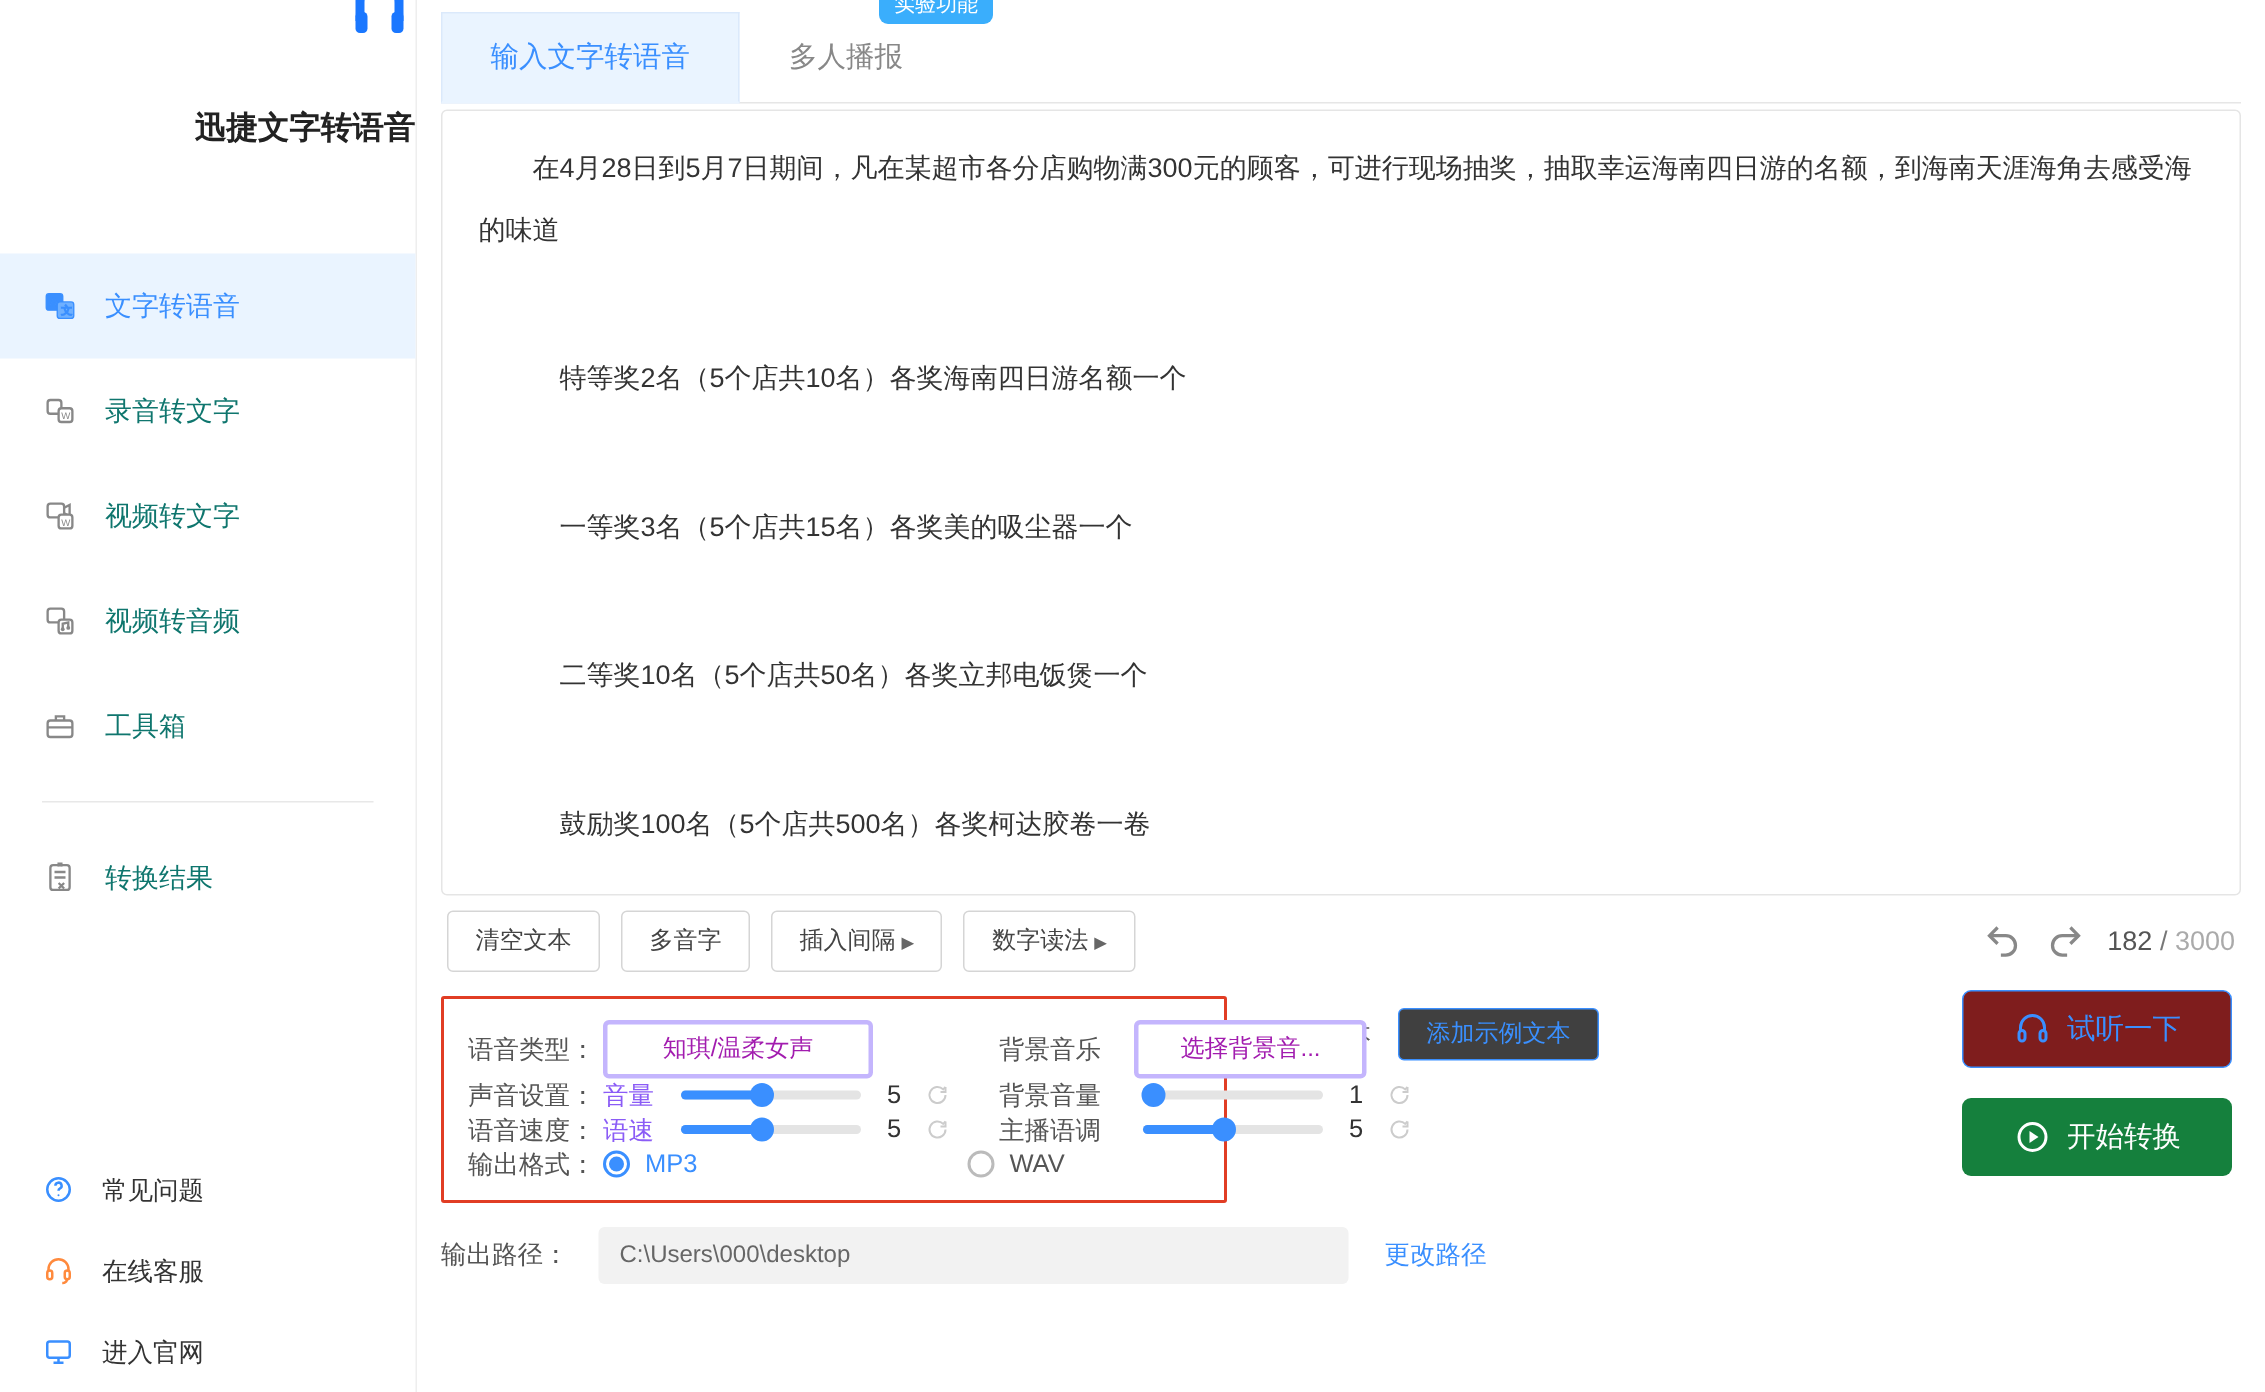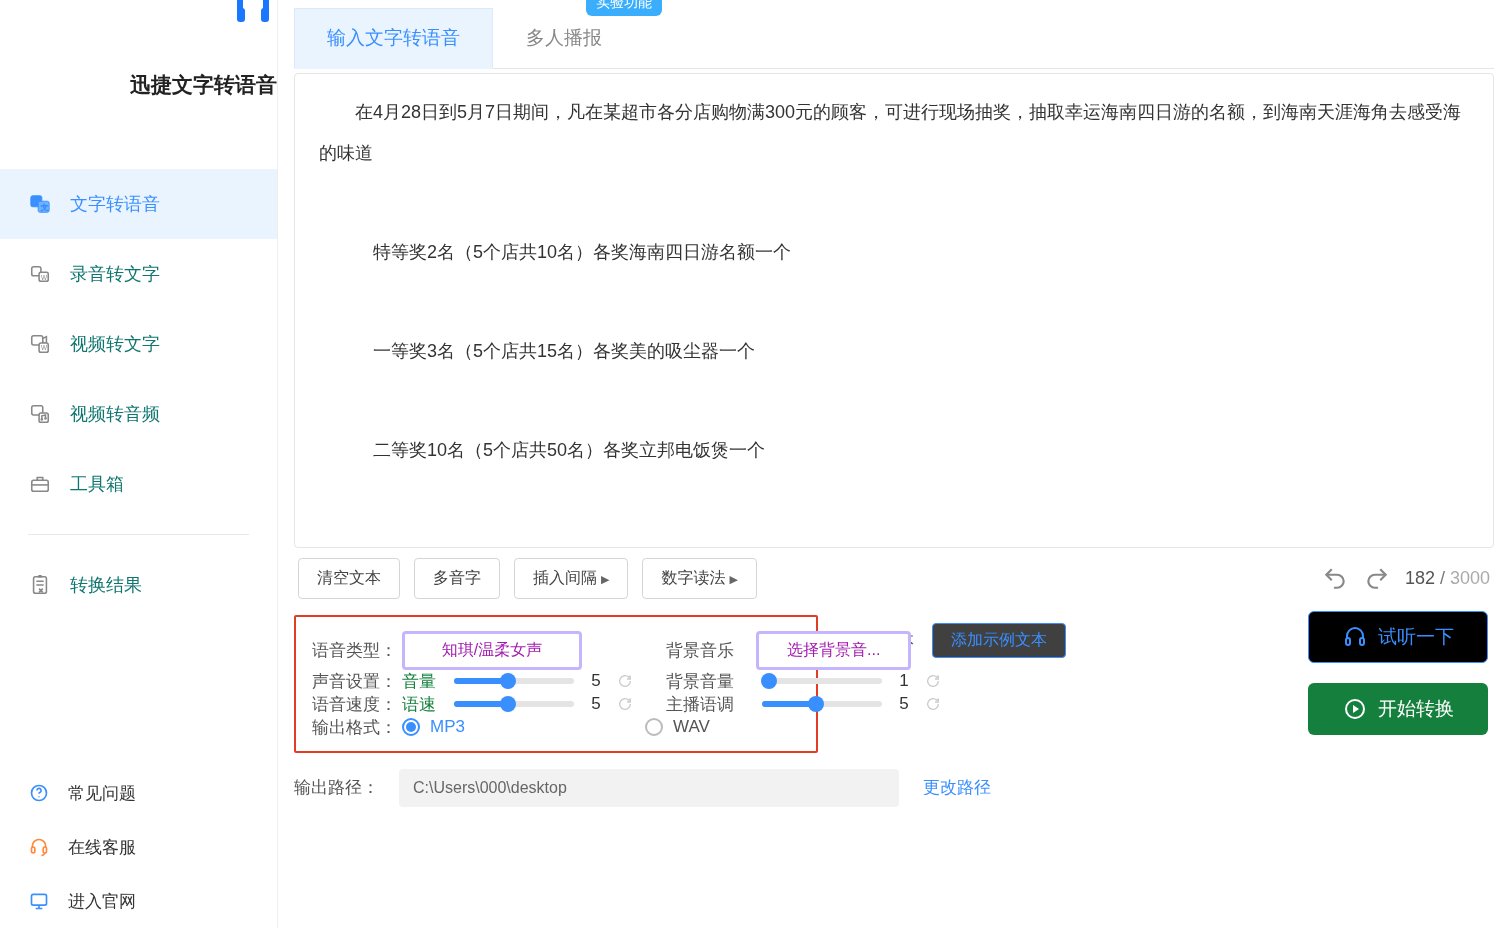--- a/index.html
+++ b/index.html
@@ -261,21 +261,21 @@
       padding: 6px 28px;
       border-radius: 4px;
       cursor: pointer;
       font-size: 16px;
       min-width: 180px;
       text-align: center;
     }
     .sub-label {
       display:inline-block;
       width: 46px;
-      color:#15803d;
+      color:#8b5cf6;
     }
     .slider-wrap {
       display:flex;
       align-items:center;
     }
     .slider {
       position: relative;
       width: 120px;
       height: 6px;
       background: #e4e4e4;
@@ -378,21 +378,21 @@
       display:flex;
       align-items:center;
       justify-content:center;
       font-size:19px;
       cursor:pointer;
     }
     .big-btn .bicon { width:26px; height:26px; margin-right:10px; display:inline-flex; align-items:center; justify-content:center;}
     .listen-btn {
       border:1px solid #3a8fff;
       color:#3a8fff;
-      background:#000000;
+      background:#7f1d1d;
     }
     .convert-btn {
       border:none;
       background:#15803d;
       color:#fff;
     }
     .bottom-area {
       display:flex;
       align-items:flex-start;
     }
@@ -535,20 +535,21 @@
 
     <div class="textbox">
       <p class="indent1">在4月28日到5月7日期间，凡在某超市各分店购物满300元的顾客，可进行现场抽奖，抽取幸运海南四日游的名额，到海南天涯海角去感受海的味道</p>
       <p>&nbsp;</p>
       <p class="indent2">特等奖2名（5个店共10名）各奖海南四日游名额一个</p>
       <p>&nbsp;</p>
       <p class="indent2">一等奖3名（5个店共15名）各奖美的吸尘器一个</p>
       <p>&nbsp;</p>
       <p class="indent2">二等奖10名（5个店共50名）各奖立邦电饭煲一个</p>
       <p>&nbsp;</p>
+      <p class="indent2">鼓励奖100名（5个店共500名）各奖柯达胶卷一卷</p>
     </div>
 
     <div class="action-row">
       <button class="btn">清空文本</button>
       <button class="btn">多音字</button>
       <button class="btn"><span>插入间隔</span><span class="tri">▶</span></button>
       <button class="btn"><span>数字读法</span><span class="tri">▶</span></button>
 
       <div class="action-right">
         <span class="undo-icon">

